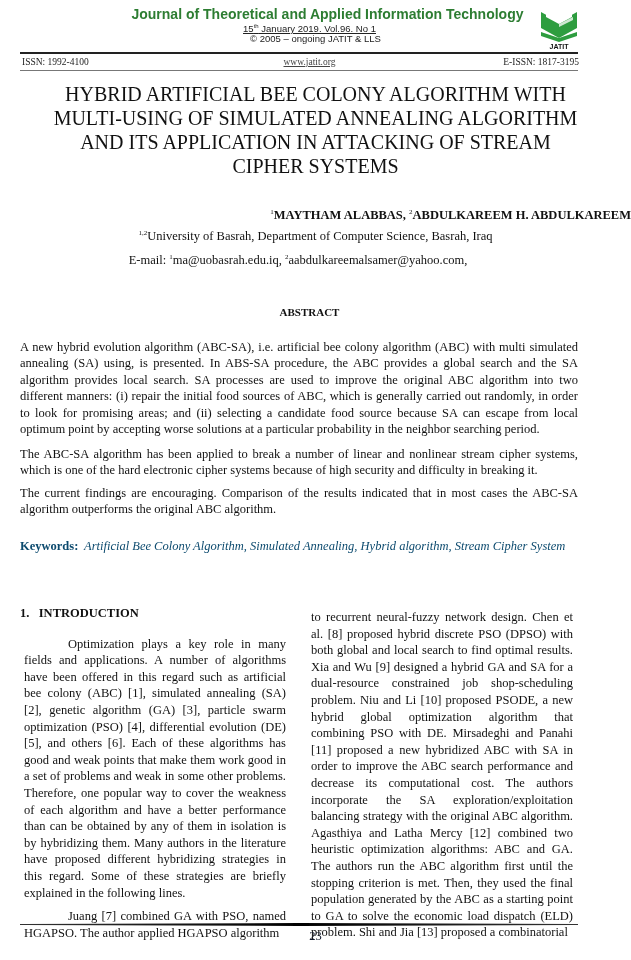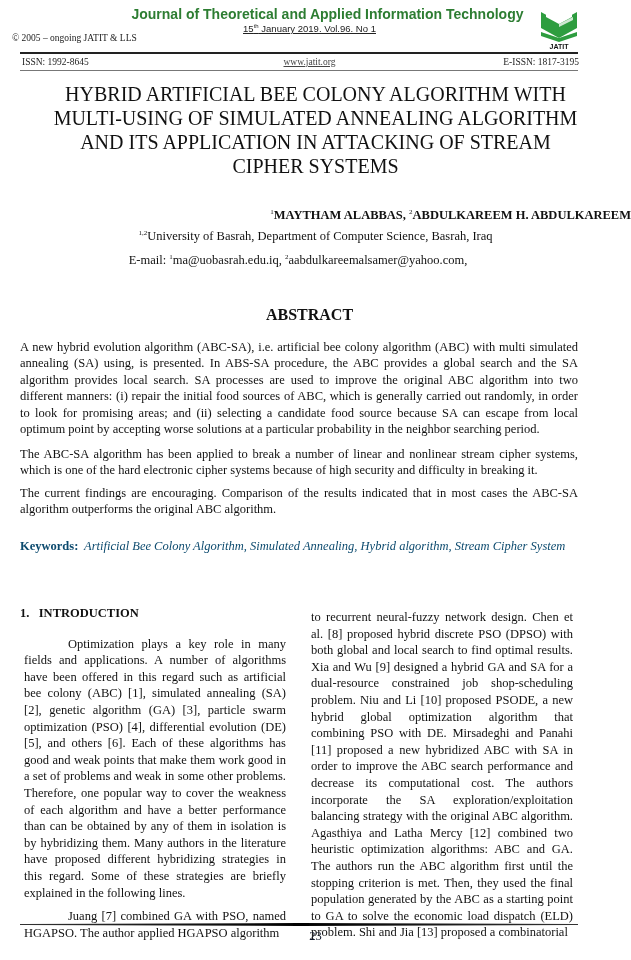--- a/index.html
+++ b/index.html
@@ -14,22 +14,22 @@
       color: #2d7d32; letter-spacing: 0px; padding-right: 12px; box-sizing: border-box; padding-left: 36px;
     }
     .issue-line {
       position: absolute; left: 0; width: 631px; top: 23px; text-align: center;
       font-family: "Liberation Sans", sans-serif; font-size: 9.5px; color: #222;
       padding-right: 12px; box-sizing: border-box;
     }
     .issue-line span { text-decoration: underline; }
     .issue-line sup { font-size: 6px; }
     .copyright-line {
-      position: absolute; left: 0; width: 631px; top: 33px; 
-      font-family: Liberation Serif, serif; font-size: 9.5px; color: #222;
+      position: absolute; left: 0; width: 631px; top: 33px; text-align: center;
+      font-family: Liberation Sans, sans-serif; font-size: 9.5px; color: #222;
       padding-right: 12px; box-sizing: border-box; padding-left: 12px;
     }
     .logo { position: absolute; left: 537px; top: 10px; width: 44px; height: 40px; }
     .rule-thick { position: absolute; left: 20px; top: 52px; width: 558px; height: 2px; background: #222; }
     .issn { position: absolute; top: 57px; font-size: 9.5px; color: #222; }
     .issn-left { left: 22px; }
     .issn-center { left: 0; width: 631px; text-align: center; text-decoration: underline; color: #444; padding-right: 12px; box-sizing: border-box; }
     .issn-right { right: 52px; }
     .rule-thin { position: absolute; left: 20px; top: 70px; width: 558px; height: 1px; background: #777; }
 
@@ -48,21 +48,21 @@
       position: absolute; left: 0; width: 631px; top: 229px; text-align: center;
       font-size: 12.5px; color: #111;
     }
     .email {
       position: absolute; left: 0; width: 604px; top: 253px; text-align: center;
       font-size: 12.5px; color: #111; padding-right: 8px; box-sizing: border-box;
     }
 
     .abstract-heading {
       position: absolute; left: 0; width: 631px; top: 306px; text-align: center;
-      font-weight: bold; font-size: 16px; color: #111; padding-right: 12px; box-sizing: border-box;
+      font-weight: bold; font-size: 11px; color: #111; padding-right: 12px; box-sizing: border-box;
     }
     .abs-para {
       position: absolute; left: 20px; width: 558px; font-size: 12.5px; line-height: 16.4px;
       text-align: justify; color: #111;
     }
     .abs-p1 { top: 339px; }
     .abs-p2 { top: 446px; }
     .abs-p3 { top: 485px; }
 
     .keywords {
@@ -101,21 +101,21 @@
     <polygon points="4,2 22,12 22,28 4,18" fill="#2e9d3f"></polygon>
     <polygon points="40,2 22,12 22,28 40,18" fill="#2e9d3f"></polygon>
     <polygon points="9,3 22,10 22,14 9,7" fill="#ffffff"></polygon>
     <polygon points="35,3 22,10 22,14 35,7" fill="#ffffff"></polygon>
     <polygon points="22,14 36,7 36,10 22,17" fill="#cfe8d2"></polygon>
     <polygon points="4,22 22,28 40,22 40,26 22,32 4,26" fill="#2e9d3f"></polygon>
     <text x="22" y="39" text-anchor="middle" font-family="Liberation Sans, sans-serif" font-weight="bold" font-size="7" fill="#111">JATIT</text>
   </svg>
 
   <div class="rule-thick"></div>
-  <div class="issn issn-left">ISSN: 1992-8645</div>
+  <div class="issn issn-left">ISSN: 1992-4100</div>
   <div class="issn issn-center">www.jatit.org</div>
   <div class="issn issn-right">E-ISSN: 1817-3195</div>
   <div class="rule-thin"></div>
 </div>
 
 <div class="paper-title">
   <div>HYBRID ARTIFICIAL BEE COLONY ALGORITHM WITH</div>
   <div>MULTI-USING OF SIMULATED ANNEALING ALGORITHM</div>
   <div>AND ITS APPLICATION IN ATTACKING OF STREAM</div>
   <div>CIPHER SYSTEMS</div>

